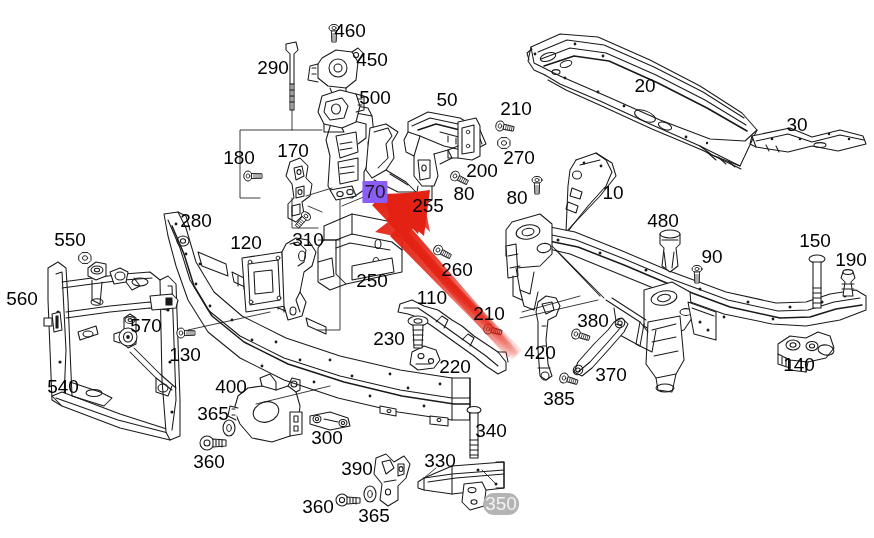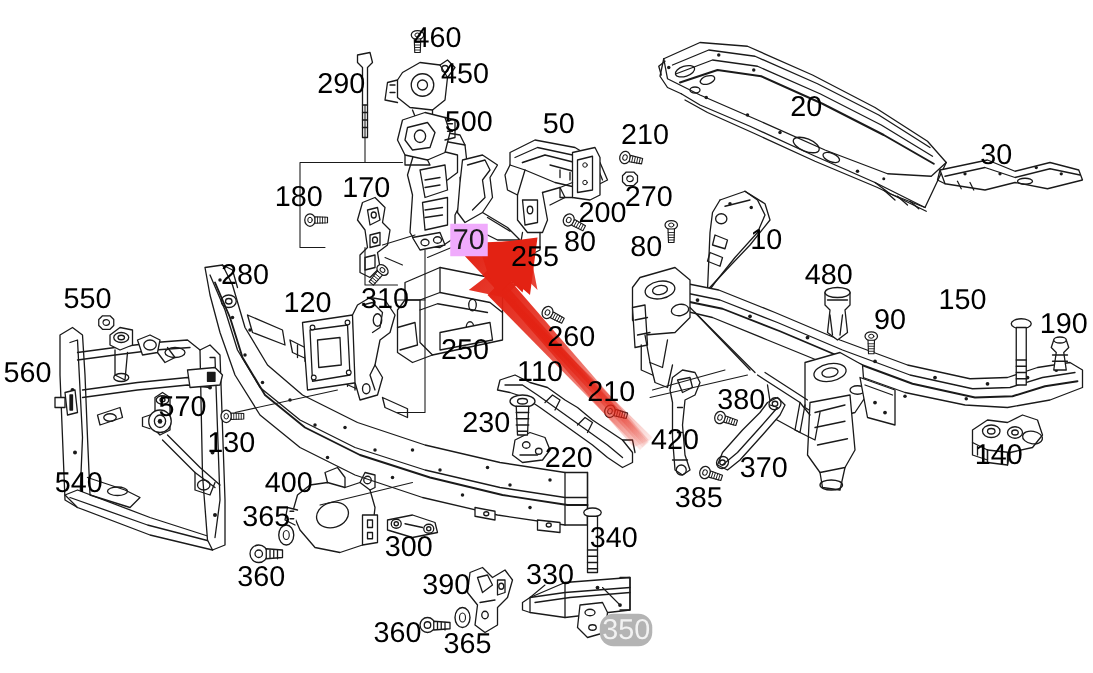--- a/index.html
+++ b/index.html
@@ -12,31 +12,31 @@
     position:relative;
     width:874px;
     height:538px;
     background:#ffffff;
     overflow:hidden;
   }
   #art{position:absolute;left:0;top:0;width:874px;height:538px;}
   .lbl{
     position:absolute;
     font-family:"Liberation Sans", sans-serif;
-    font-size:23px;
+    font-size:19px;
     font-weight:400;
     color:#000000;
     line-height:1;
     white-space:nowrap;
     letter-spacing:0px;
     transform:translate(-50%,-50%);
     user-select:none;
   }
   .lbl.hl-blue{
-    background:#f0abfc;
+    background:#8b5cf6;
     color:#1a1a1a;
     padding:1px 2px 2px 2px;
     text-align:right;
   }
   .lbl.hl-gray{
     background:#b4b4b4;
     color:#f2f2f2;
     padding:1px 2px 2px 2px;
     border-radius:11px;
   }
@@ -654,21 +654,21 @@
       <div class="lbl" style="left: 293px; top: 150px;">170</div>
       <div class="lbl hl-blue" style="left: 375px; top: 192px;">70</div>
       <div class="lbl" style="left: 464px; top: 193px;">80</div>
       <div class="lbl" style="left: 428px; top: 205px;">255</div>
       <div class="lbl" style="left: 517px; top: 197px;">80</div>
       <div class="lbl" style="left: 613px; top: 192px;">10</div>
       <div class="lbl" style="left: 196px; top: 220px;">280</div>
       <div class="lbl" style="left: 308px; top: 239px;">310</div>
       <div class="lbl" style="left: 663px; top: 220px;">480</div>
       <div class="lbl" style="left: 712px; top: 256px;">90</div>
-      <div class="lbl" style="left: 770px; top: 240px;">150</div>
+      <div class="lbl" style="left: 815px; top: 240px;">150</div>
       <div class="lbl" style="left: 851px; top: 259px;">190</div>
       <div class="lbl" style="left: 70px; top: 239px; text-align: center;">550</div>
       <div class="lbl" style="left: 246px; top: 242px;">120</div>
       <div class="lbl" style="left: 457px; top: 269px;">260</div>
       <div class="lbl" style="left: 372px; top: 280px;">250</div>
       <div class="lbl" style="left: 22px; top: 298px;">560</div>
       <div class="lbl" style="left: 432px; top: 297px;">110</div>
       <div class="lbl" style="left: 146px; top: 325px;">570</div>
       <div class="lbl" style="left: 489px; top: 313px;">210</div>
       <div class="lbl" style="left: 593px; top: 320px;">380</div>

